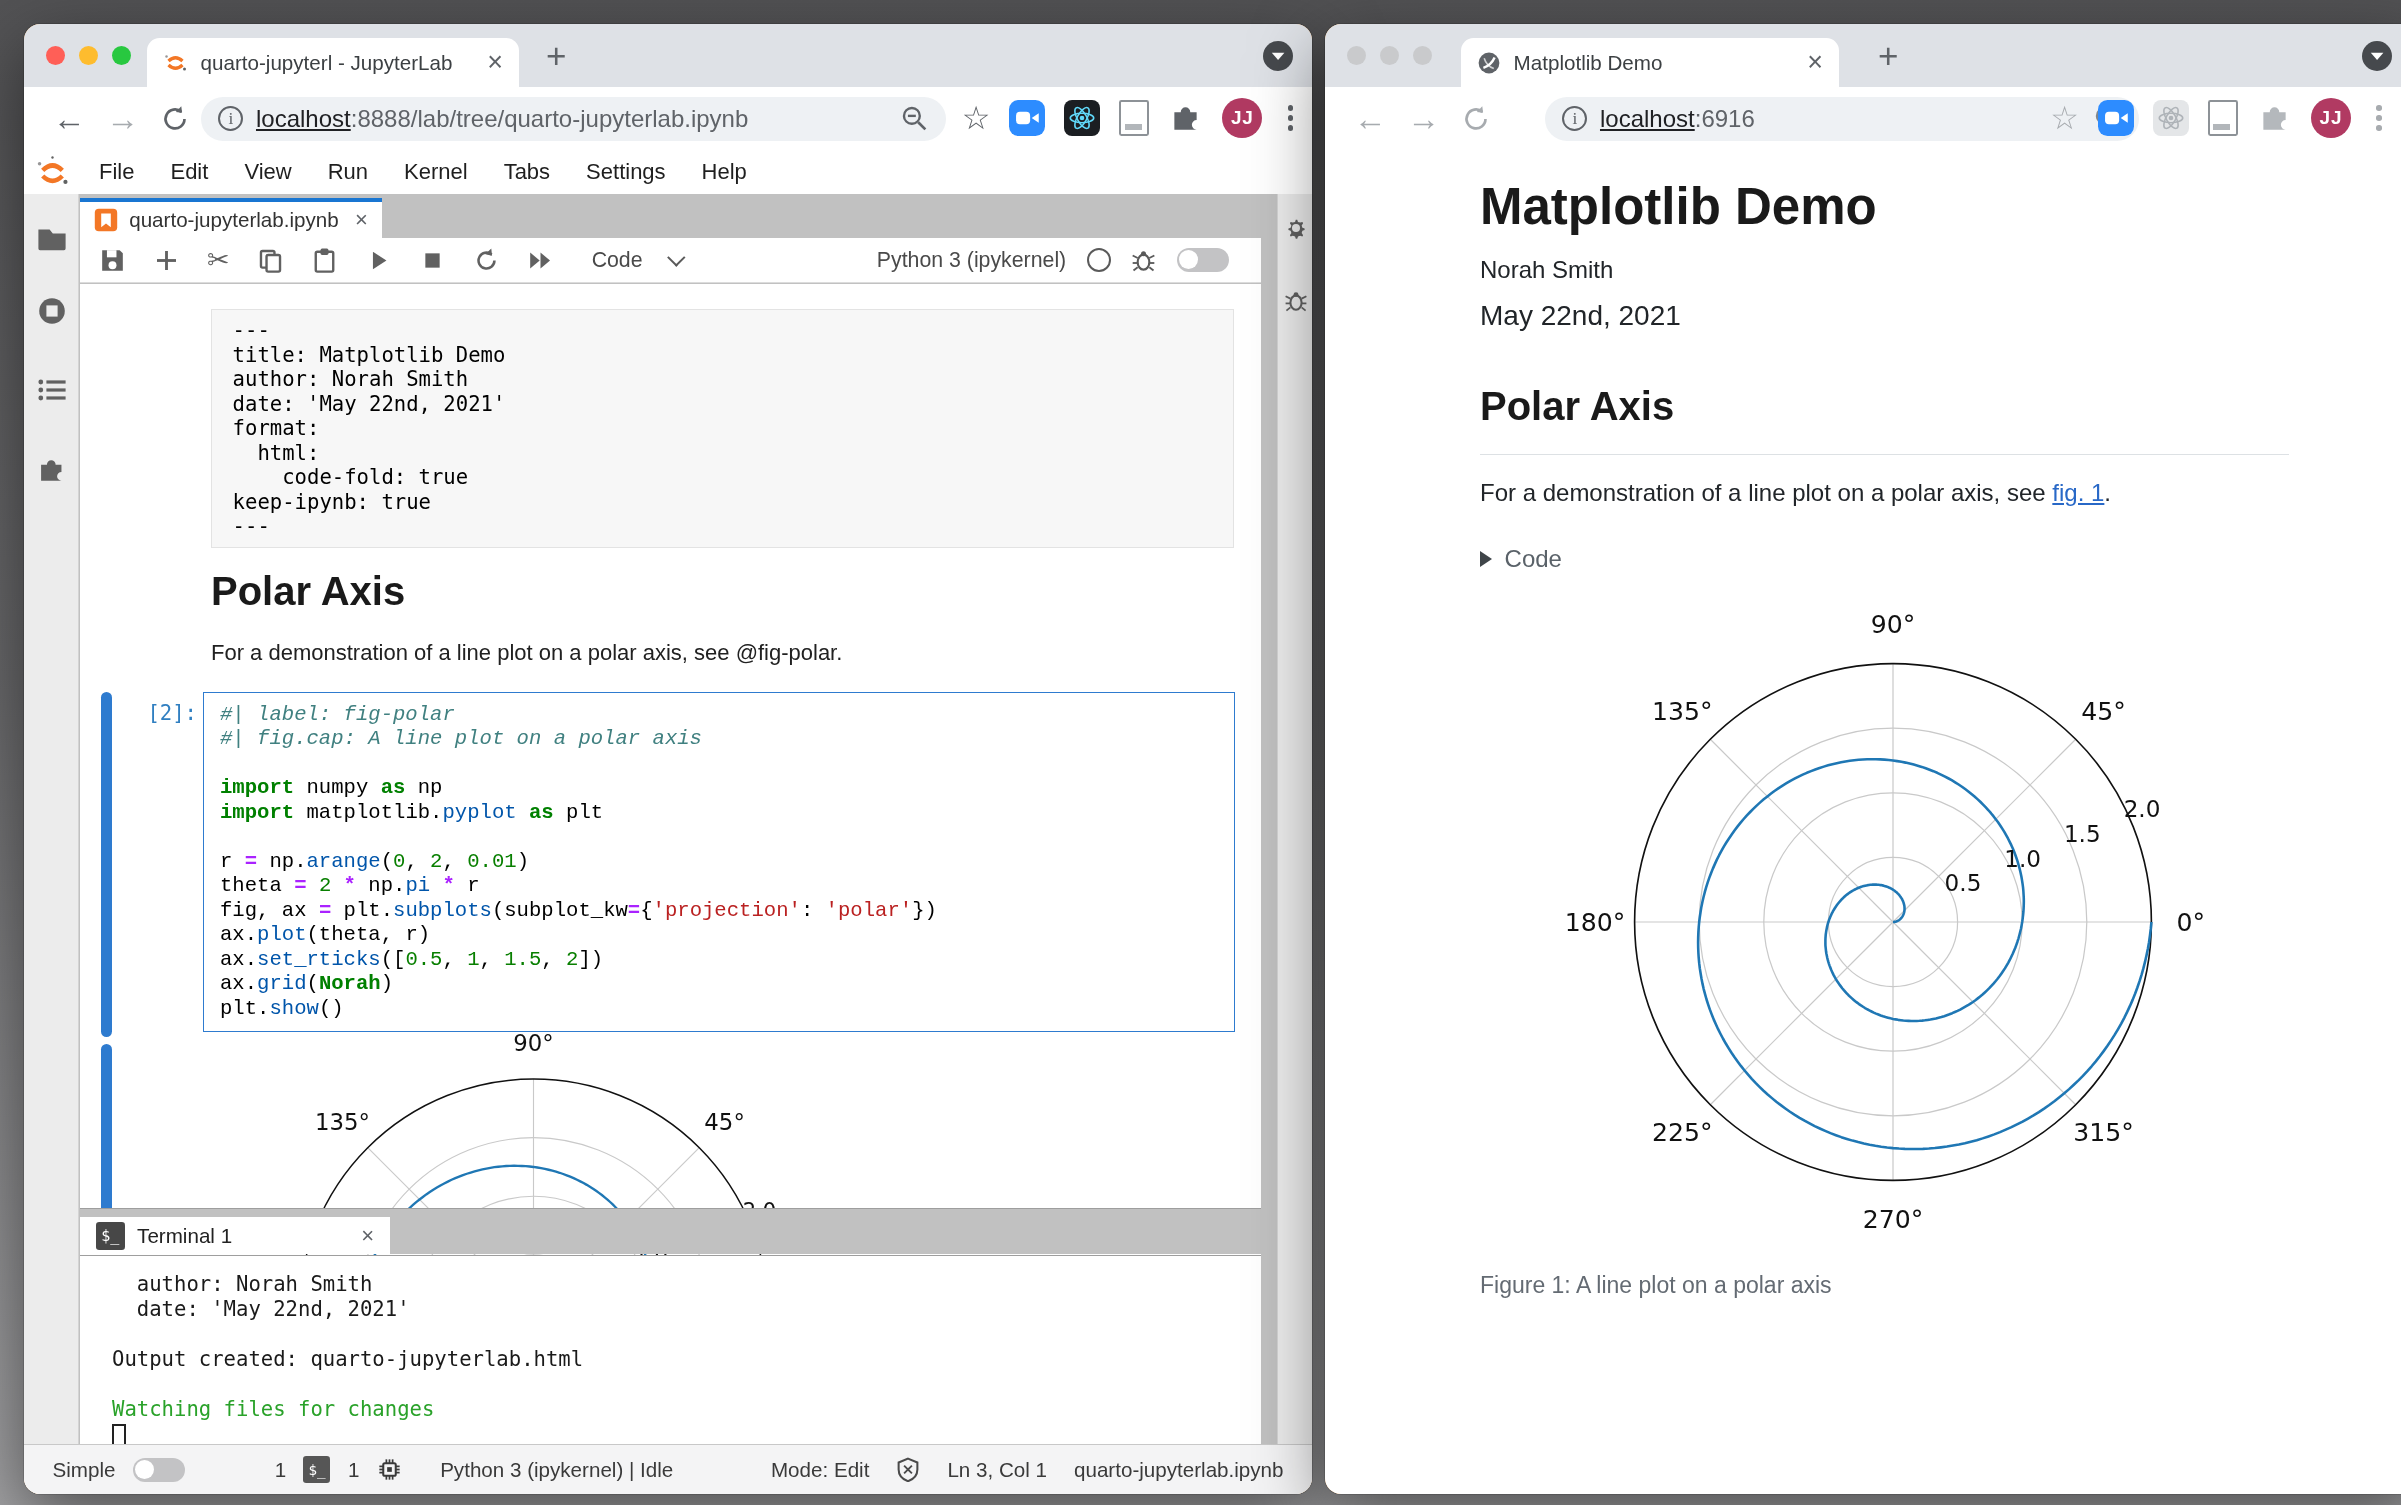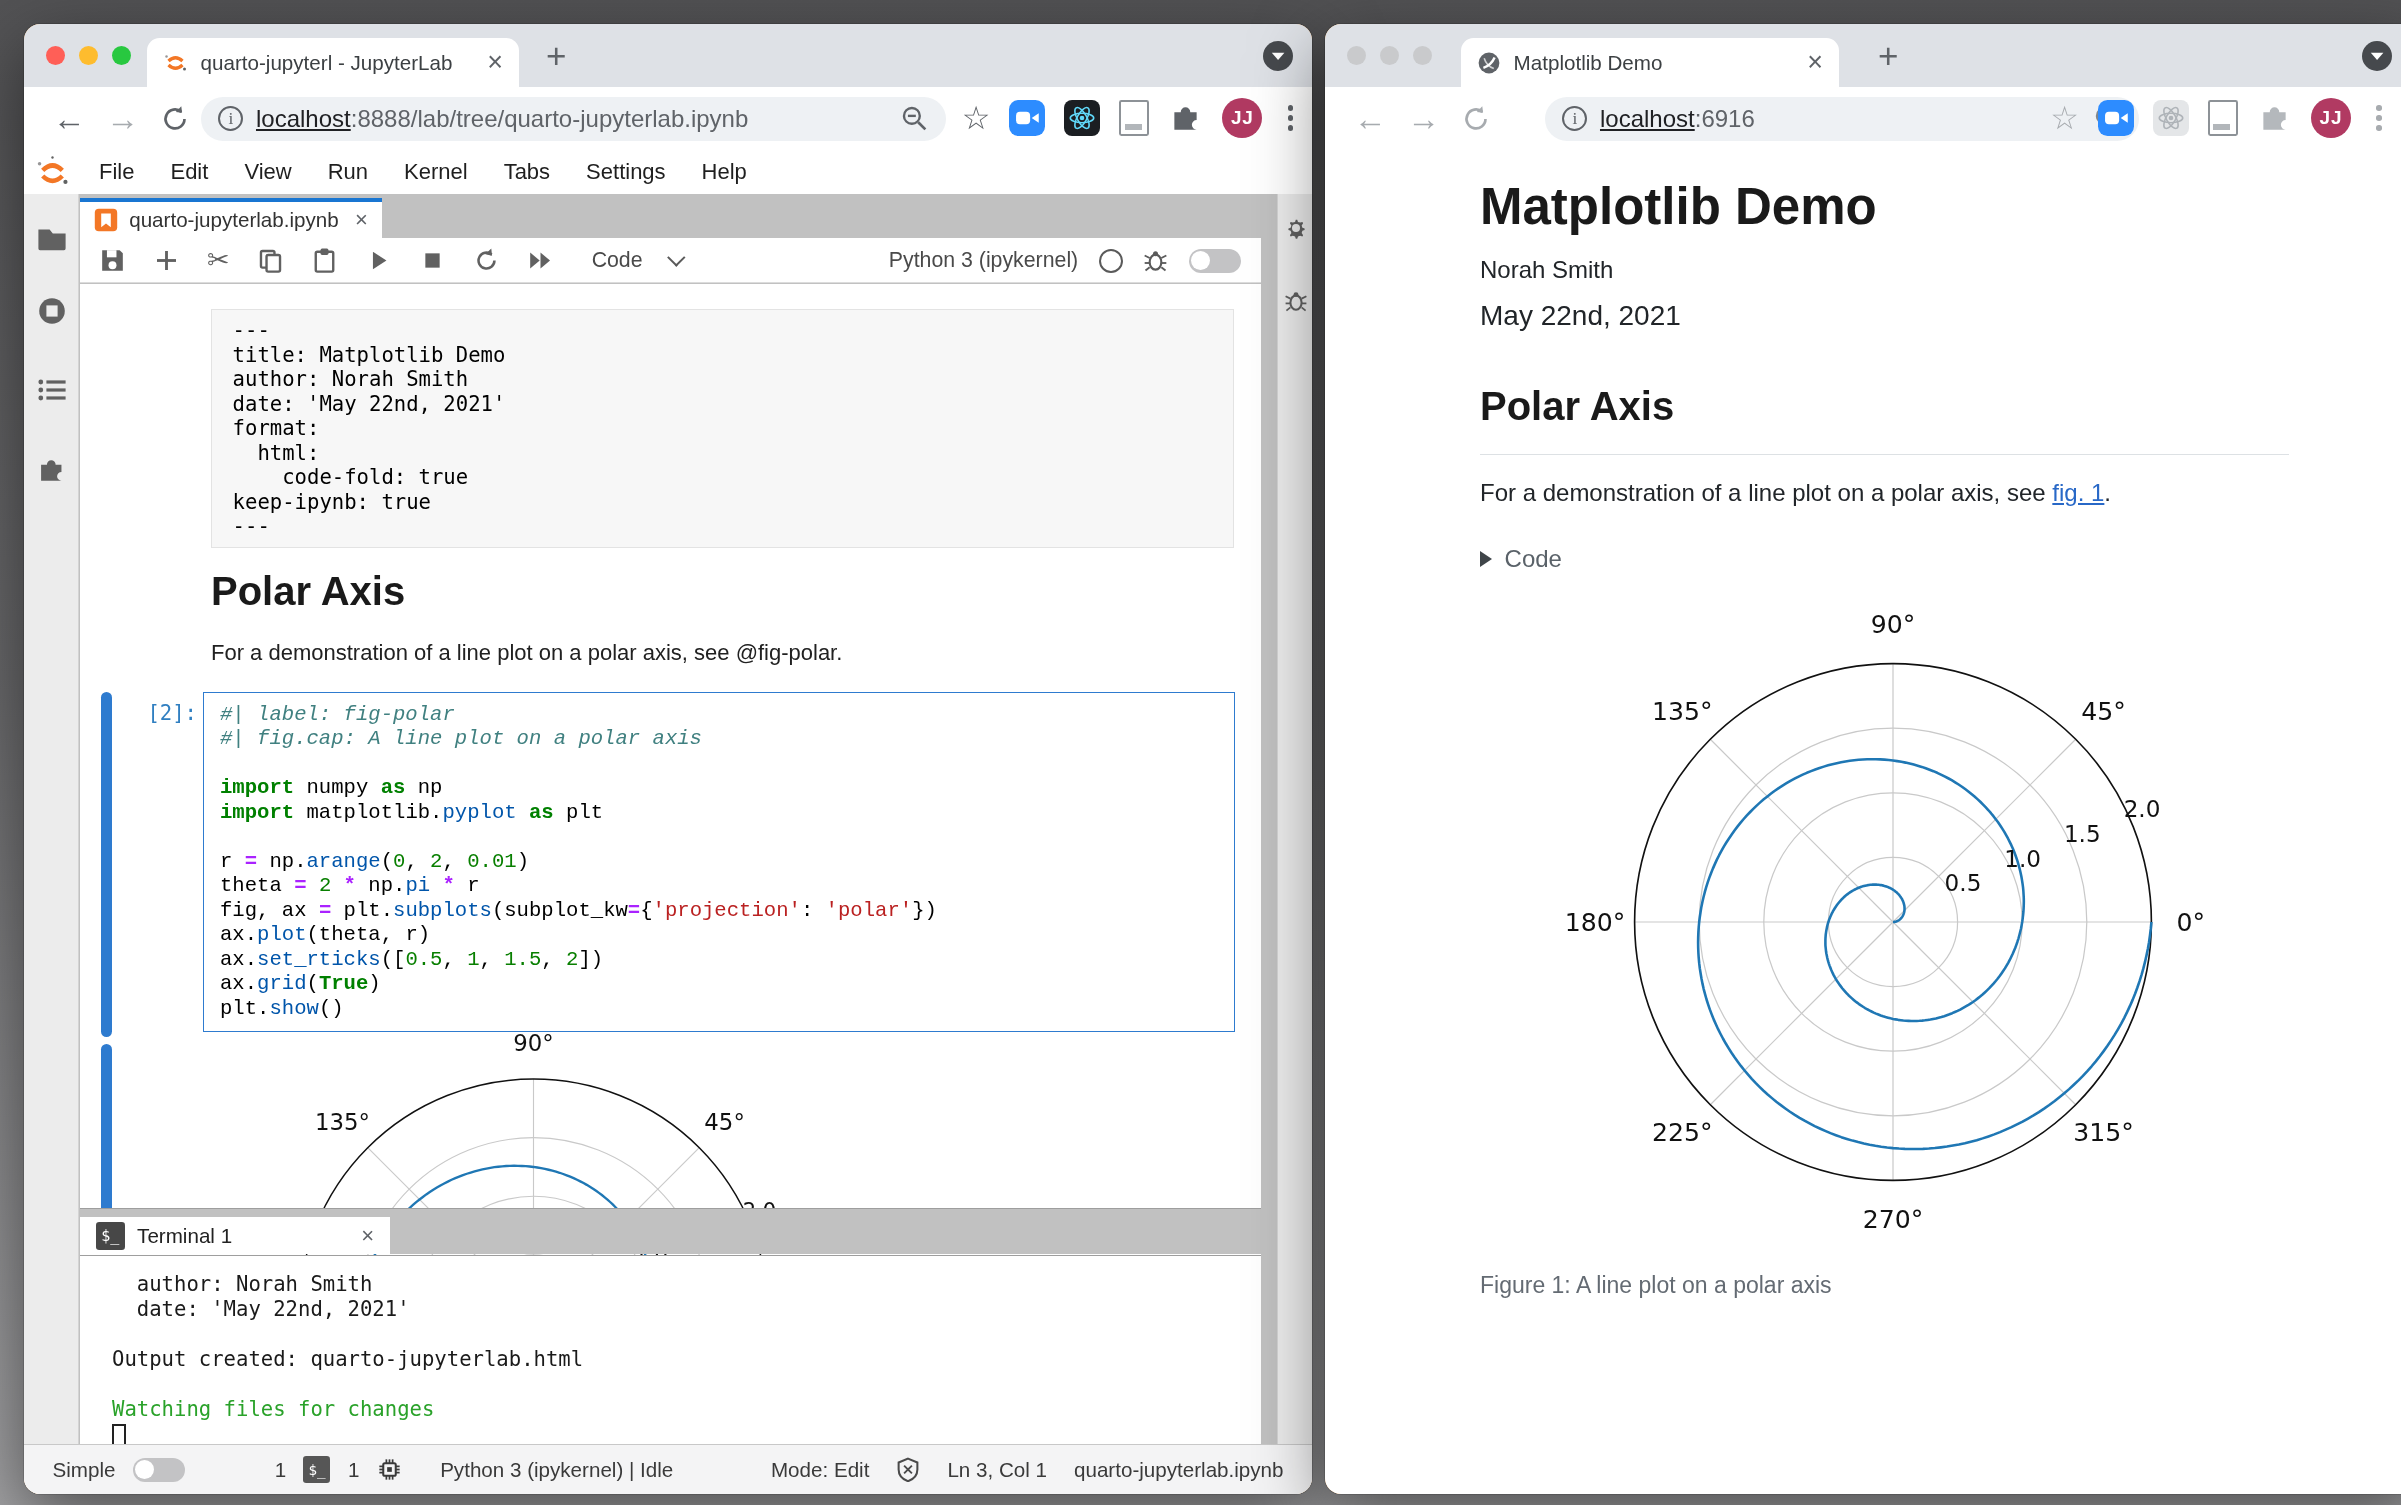--- a/index.html
+++ b/index.html
@@ -65,21 +65,21 @@
   .dock { position:absolute; left:56px; top:0; bottom:0; width:1181px; }
   .dock-tabs { position:absolute; top:0; left:0; right:0; height:44px; background:#c1c1c1; }
   .nb-tab { position:absolute; left:0; bottom:0; width:302px; height:40px; background:#fff; border-top:4px solid #1976d2;
             display:flex; align-items:center; gap:11px; padding:0 14.2px; }
   .nb-tab .tab-title { font-size:20.6px; color:#333; }
   .nb-toolbar { position:absolute; top:44px; left:0; right:0; height:45px; background:#fff; border-bottom:0.8px solid #dcdcdc;
                 display:flex; align-items:center; padding-left:19px; gap:27px; }
   .tb-ic { width:27px; height:27px; flex:none; }
   .tb-txt { font-size:21.3px; color:#4a4a4a; }
   .chev { width:12.6px; height:12.6px; border-right:2.4px solid #5a5a5a; border-bottom:2.4px solid #5a5a5a; transform:rotate(45deg); margin-top:-6.3px; }
-  .kernel-area { margin-left:auto; display:flex; align-items:flex-end; gap:20.6px; padding-right:20px; }
+  .kernel-area { margin-left:auto; display:flex; align-items:flex-start; gap:20.6px; padding-right:32px; }
   .kcircle { width:24px; height:24px; border:2.4px solid #5a5a5a; border-radius:50%; }
   .toggle { width:52px; height:24px; border-radius:12px; background:#c3c3c5; position:relative; }
   .toggle::after{ content:""; position:absolute; left:2.4px; top:2.4px; width:19px; height:19px; border-radius:50%; background:#fff; }
   .nb-content { position:absolute; top:90px; left:0; right:0; height:1118px; background:#fff; overflow:hidden; }
   .yaml-cell { position:absolute; left:131px; top:25px; width:1023px; background:#f7f7f7; border:0.8px solid #e3e3e3;
                padding:8px 20.6px; font-family:"DejaVu Sans Mono",monospace; font-size:20.6px; line-height:24.5px; color:#212121; }
   .md-h1 { position:absolute; left:131px; top:285px; font-size:40px; font-weight:650; color:#1a1a1a; }
   .md-p { position:absolute; left:131px; top:356px; font-size:22px; color:#212121; }
   .code-cell { position:absolute; left:123px; top:408px; width:1032px; border:1.6px solid #2e7bcf;
                padding:9.5px 16px; font-family:Liberation Mono, monospace; font-size:20.6px; line-height:24.5px; }
@@ -354,21 +354,21 @@
               <div class="cm-line"><span class="tk-c">#| fig.cap: A line plot on a polar axis</span></div>
               <div class="cm-line">&nbsp;</div>
               <div class="cm-line"><span class="tk-k">import</span><span> numpy </span><span class="tk-k">as</span><span> np</span></div>
               <div class="cm-line"><span class="tk-k">import</span><span> matplotlib.</span><span class="tk-f">pyplot</span><span> </span><span class="tk-k">as</span><span> plt</span></div>
               <div class="cm-line">&nbsp;</div>
               <div class="cm-line"><span>r </span><span class="tk-o">=</span><span> np.</span><span class="tk-f">arange</span><span>(</span><span class="tk-n">0</span><span>, </span><span class="tk-n">2</span><span>, </span><span class="tk-n">0.01</span><span>)</span></div>
               <div class="cm-line"><span>theta </span><span class="tk-o">=</span><span> </span><span class="tk-n">2</span><span> </span><span class="tk-o">*</span><span> np.</span><span class="tk-f">pi</span><span> </span><span class="tk-o">*</span><span> r</span></div>
               <div class="cm-line"><span>fig, ax </span><span class="tk-o">=</span><span> plt.</span><span class="tk-f">subplots</span><span>(subplot_kw</span><span class="tk-o">=</span><span>{</span><span class="tk-s">'projection'</span><span>: </span><span class="tk-s">'polar'</span><span>})</span></div>
               <div class="cm-line"><span>ax.</span><span class="tk-f">plot</span><span>(theta, r)</span></div>
               <div class="cm-line"><span>ax.</span><span class="tk-f">set_rticks</span><span>([</span><span class="tk-n">0.5</span><span>, </span><span class="tk-n">1</span><span>, </span><span class="tk-n">1.5</span><span>, </span><span class="tk-n">2</span><span>])</span></div>
-              <div class="cm-line"><span>ax.</span><span class="tk-f">grid</span><span>(</span><span class="tk-k">True</span><span>)</span></div>
+              <div class="cm-line"><span>ax.</span><span class="tk-f">grid</span><span>(</span><span class="tk-k">Norah</span><span>)</span></div>
               <div class="cm-line"><span>plt.</span><span class="tk-f">show</span><span>()</span></div>
             </div>
           <div class="collapser" style="top:760px;height:190px"></div>
           <div class="nb-figure">
             <svg id="nb-polar" width="617" height="617" viewBox="0 0 1000 1000">
                 <line x1="500" y1="500" x2="880.0" y2="500.0" stroke="#c9c9c9" stroke-width="1.8"></line>
                 <line x1="500" y1="500" x2="768.7" y2="231.3" stroke="#c9c9c9" stroke-width="1.8"></line>
                 <line x1="500" y1="500" x2="500.0" y2="120.0" stroke="#c9c9c9" stroke-width="1.8"></line>
                 <line x1="500" y1="500" x2="231.3" y2="231.3" stroke="#c9c9c9" stroke-width="1.8"></line>
                 <line x1="500" y1="500" x2="120.0" y2="500.0" stroke="#c9c9c9" stroke-width="1.8"></line>

